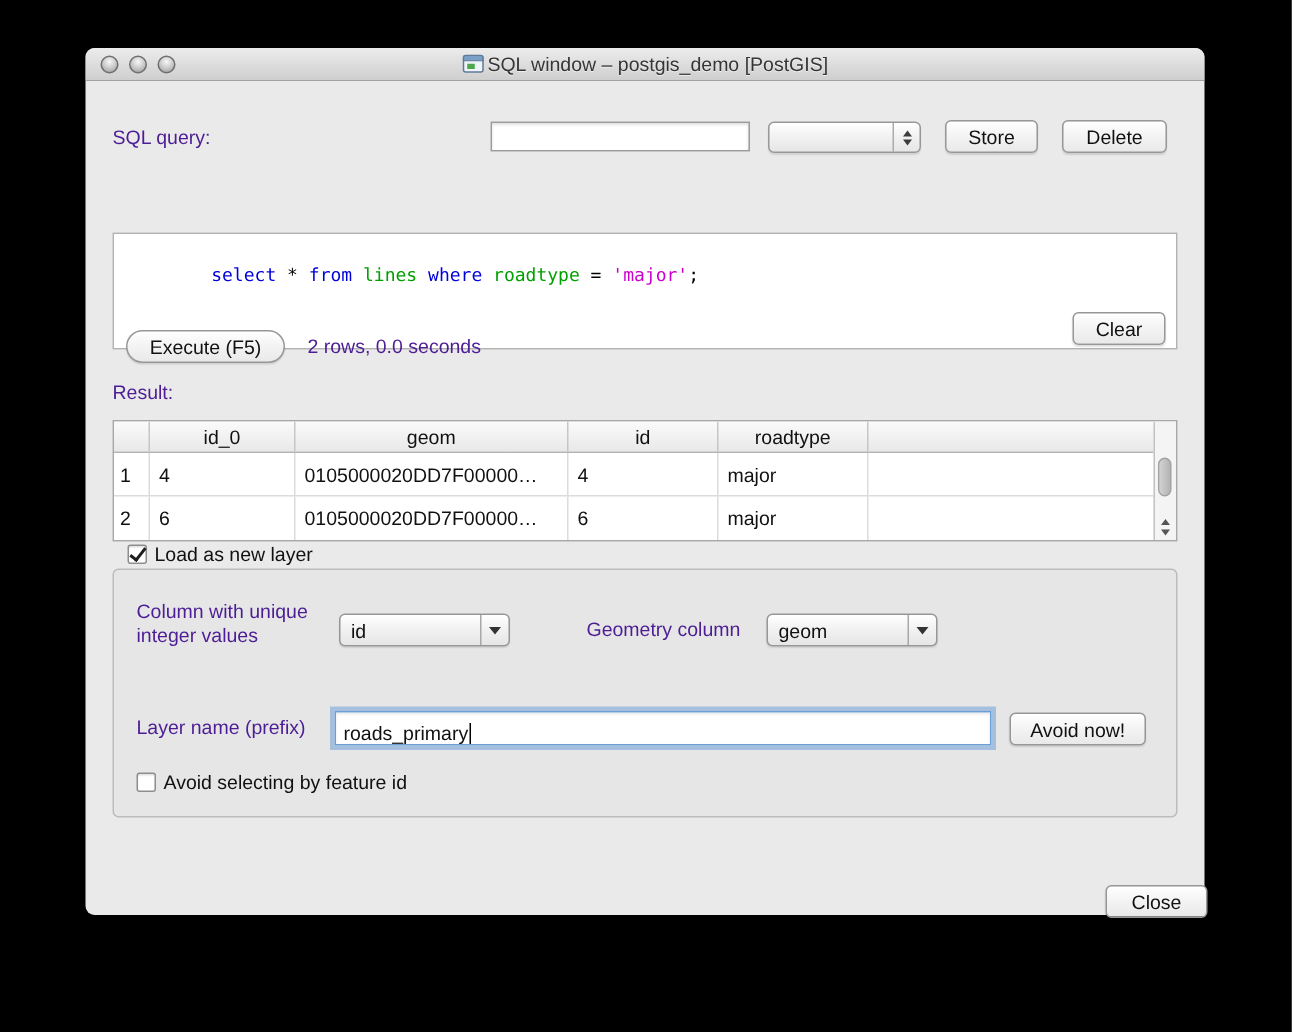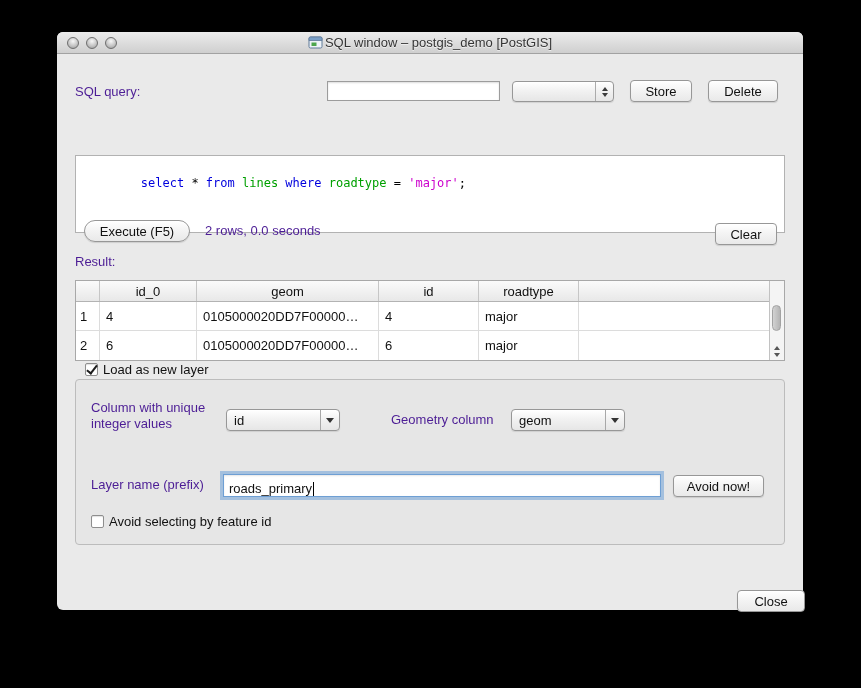--- a/index.html
+++ b/index.html
@@ -156,21 +156,21 @@
     <button class="btn" style="left:651px; top:48px; width:70px; height:22px;">Delete</button>
 
     <div class="editor">
       <div class="code-line">
         <span class="tok" style="color: rgb(0, 0, 221);">select</span><span class="tok" style="color: rgb(0, 0, 0);"> </span><span class="tok" style="color: rgb(0, 0, 0);">*</span><span class="tok" style="color: rgb(0, 0, 0);"> </span><span class="tok" style="color: rgb(0, 0, 221);">from</span><span class="tok" style="color: rgb(0, 0, 0);"> </span><span class="tok" style="color: rgb(0, 160, 0);">lines</span><span class="tok" style="color: rgb(0, 0, 0);"> </span><span class="tok" style="color: rgb(0, 0, 221);">where</span><span class="tok" style="color: rgb(0, 0, 0);"> </span><span class="tok" style="color: rgb(0, 160, 0);">roadtype</span><span class="tok" style="color: rgb(0, 0, 0);"> = </span><span class="tok" style="color: rgb(204, 0, 204);">'major'</span><span class="tok" style="color: rgb(0, 0, 0);">;</span>
       </div>
     </div>
 
     <button class="btn pill" style="left:27px; top:188px; width:106px; height:22px;">Execute (F5)</button>
     <span class="lbl" style="left:148px; top:191px;">2 rows, 0.0 seconds</span>
-    <button class="btn" style="left:658px; top:191px; width:62px; height:22px;">Clear</button>
+    <button class="btn" style="left:658px; top:176px; width:62px; height:22px;">Clear</button>
 
     <span class="lbl" style="left:18px; top:222px;">Result:</span>
     <div class="result-table">
       <div class="thead">
         <div class="th c0"></div>
         <div class="th c1">id_0</div>
         <div class="th c2">geom</div>
         <div class="th c3">id</div>
         <div class="th c4">roadtype</div>
         <div class="th cf"></div>

